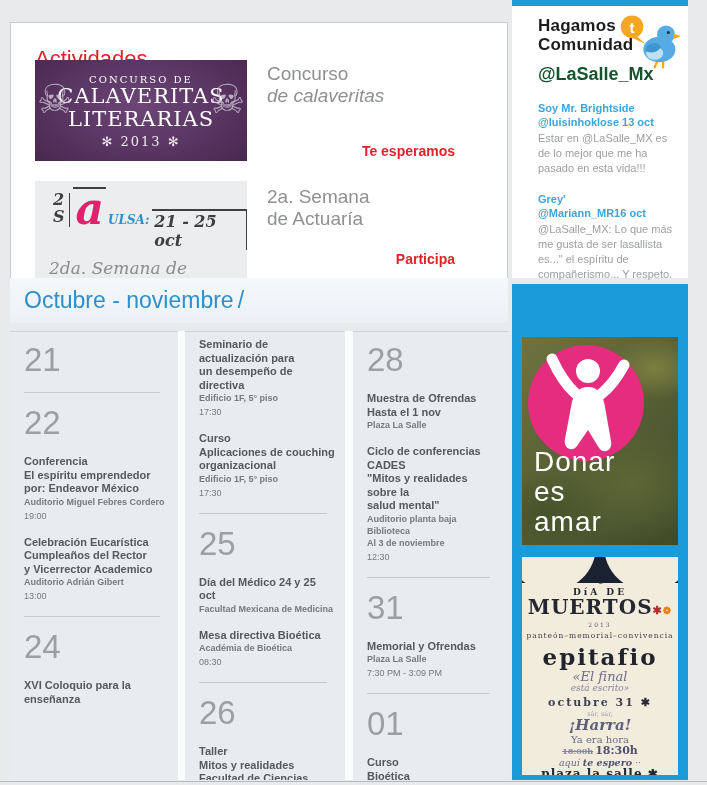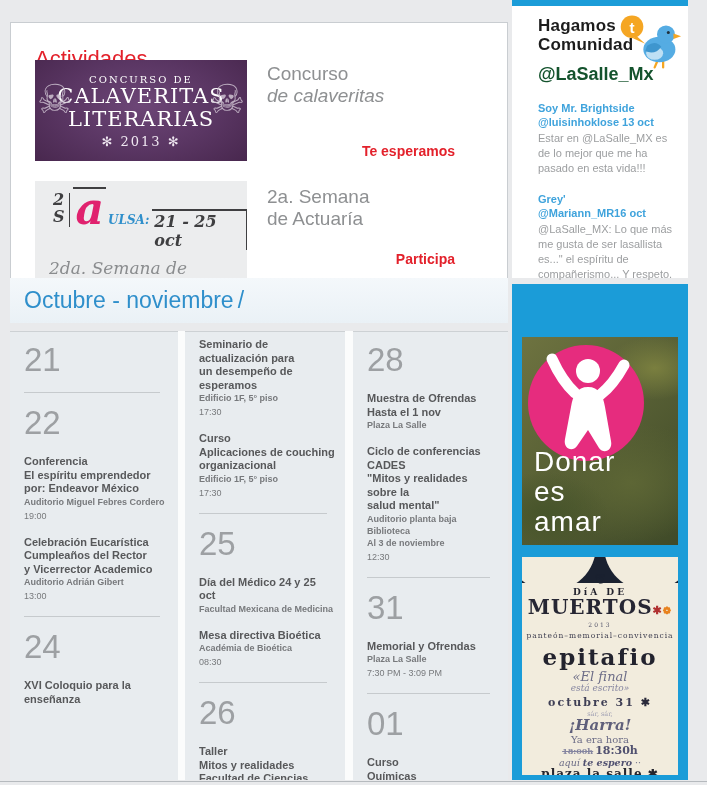--- a/index.html
+++ b/index.html
@@ -241,21 +241,21 @@
       </div>
       <div class="day-divider"></div>
       <div class="day-number">24</div>
       <div class="event">
         <div class="event-title">XVI Coloquio para la enseñanza</div>
       </div>
     </div>
     <div class="agenda-col c2">
       <div class="event">
         <div class="event-title">Seminario de actualización para</div>
-        <div class="event-title">un desempeño de esperamos</div>
+        <div class="event-title">un desempeño de directiva</div>
         <div class="event-venue">Edificio 1F, 5° piso</div>
         <div class="event-time">17:30</div>
       </div>
       <div class="event">
         <div class="event-title">Curso</div>
         <div class="event-title">Aplicaciones de couching</div>
         <div class="event-title">organizacional</div>
         <div class="event-venue">Edificio 1F, 5° piso</div>
         <div class="event-time">17:30</div>
       </div>
@@ -297,21 +297,21 @@
       <div class="day-number">31</div>
       <div class="event">
         <div class="event-title">Memorial y Ofrendas</div>
         <div class="event-venue">Plaza La Salle</div>
         <div class="event-time">7:30 PM - 3:09 PM</div>
       </div>
       <div class="day-divider"></div>
       <div class="day-number">01</div>
       <div class="event">
         <div class="event-title">Curso</div>
-        <div class="event-title">Químicas</div>
+        <div class="event-title">Bioética</div>
       </div>
     </div>
   </div>
 
 <aside class="promo-rail">
   <div class="donar-card">
     <div class="donar-circle">
       <svg viewBox="0 0 120 120" width="120" height="120">
         <circle cx="60" cy="60" r="58" fill="#E62C7E"></circle>
         <circle cx="62" cy="28" r="12" fill="#fff"></circle>

